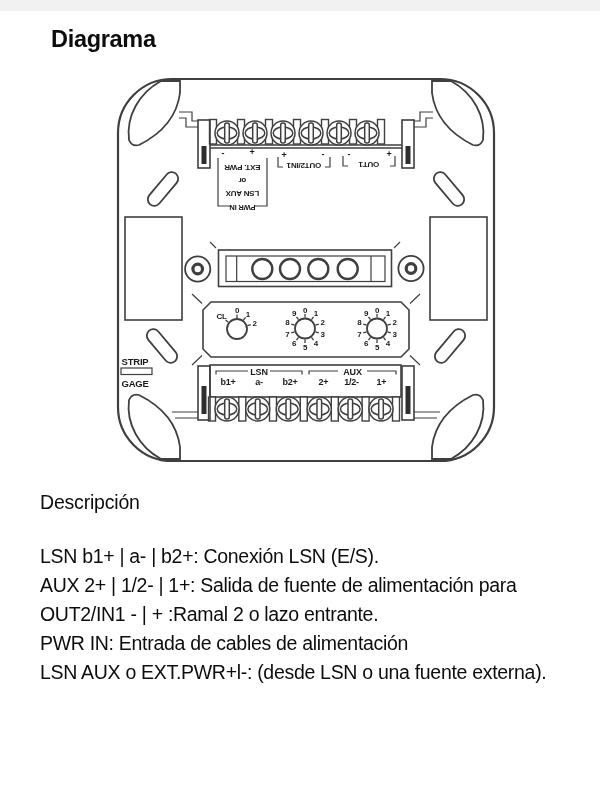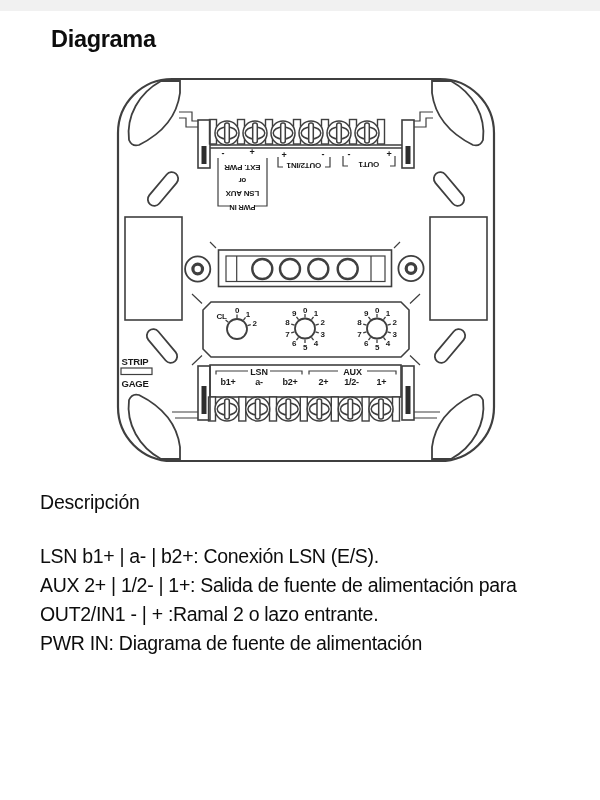--- a/index.html
+++ b/index.html
@@ -228,14 +228,15 @@
     <rect class="s fine" x="121" y="368" width="31" height="6.5"></rect>
     <text class="dt f95 start" x="121.5" y="383.5">GAGE</text>
   </g>
 </svg>
 
 <div class="desc-heading">Descripción</div>
 <div class="desc">
   <div>LSN b1+ | a- | b2+: Conexión LSN (E/S).</div>
   <div>AUX 2+ | 1/2- | 1+: Salida de fuente de alimentación para</div>
   <div>OUT2/IN1 - | + :Ramal 2 o lazo entrante.</div>
-  <div>PWR IN: Diagrama de fuente de alimentación</div>
+  <div>PWR IN: Entrada de cables de alimentación</div>
+  <div>LSN AUX o EXT.PWR+l-: (desde LSN o una fuente externa).</div>
 </div>
 
 </body></html>

